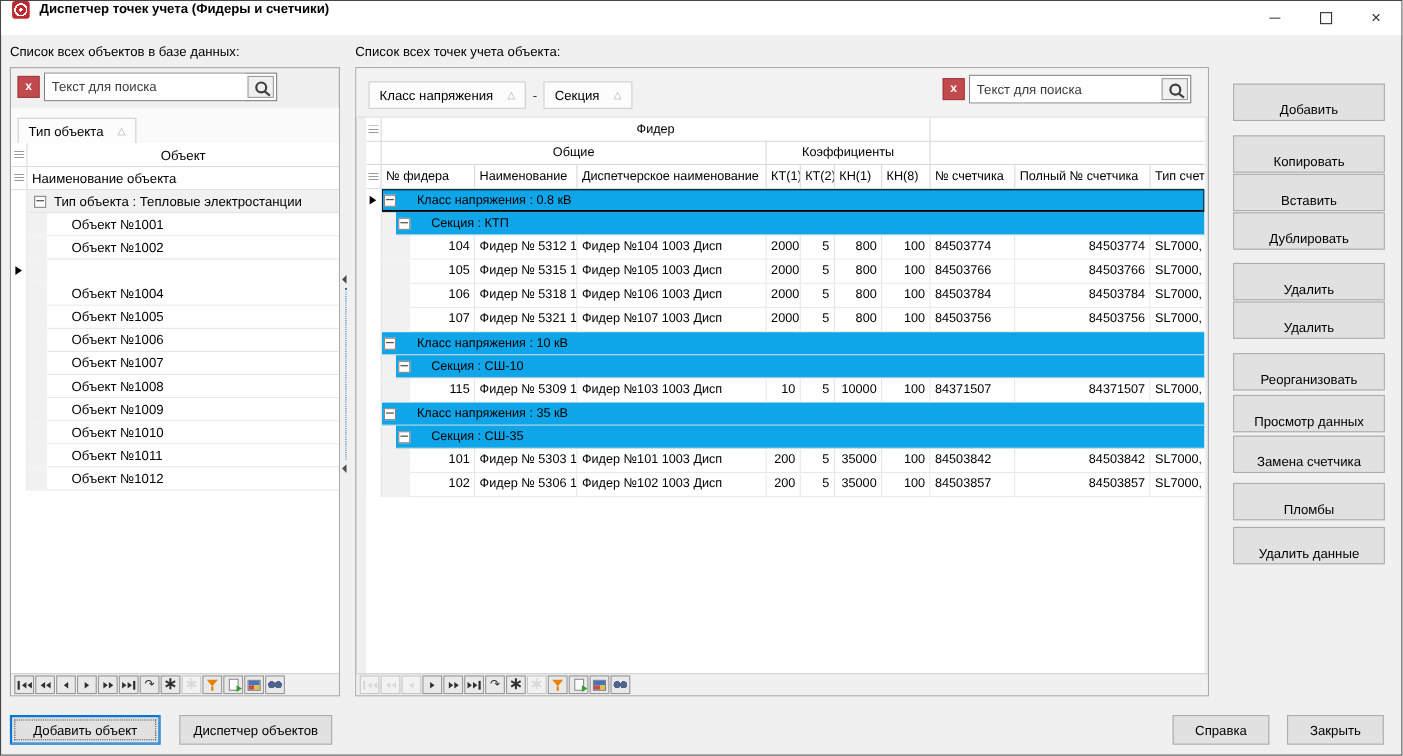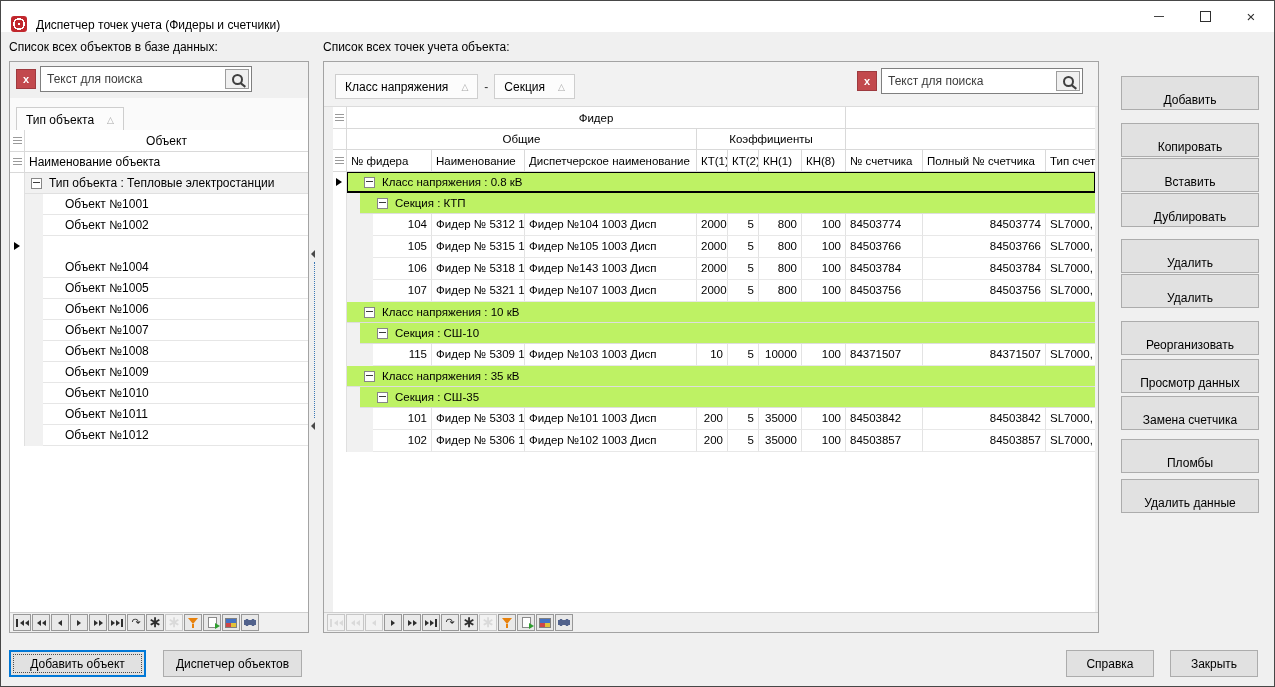--- a/index.html
+++ b/index.html
@@ -1,19 +1,19 @@
 <!DOCTYPE html>
 <html><head>
 <meta charset="utf-8">
 <style>
   html,body{margin:0;padding:0;background:#c9c9c9;font-family:"Liberation Sans","DejaVu Sans",sans-serif;}
   .window{position:relative;width:1275px;height:687px;background:#f0f0f0;border:1px solid #474747;
           box-sizing:border-box;overflow:hidden;font-size:12px;color:#000;}
   
-  .titlebar{position:absolute;left:0;top:0;right:0;height:31px;background:#fff;display:flex;align-items:flex-end;}
+  .titlebar{position:absolute;left:0;top:0;right:0;height:31px;background:#fff;display:flex;align-items:flex-start;font-weight:bold;}
   .appicon{width:16px;height:16px;margin:0 9px 0 10px;border-radius:3px;flex:0 0 auto;
     background:radial-gradient(circle at 50% 50%,#fff 0 1.5px,#c1272d 1.5px 4.5px,#fff 4.5px 6px,#c1272d 6px);}
   .title{font-size:12px;}
   .winctl{position:absolute;right:0;top:0;height:31px;display:flex;}
   .wbtn{width:46px;height:31px;background:transparent;border:none;display:flex;align-items:center;justify-content:center;padding:0;cursor:default;}
   .g-min{width:10px;height:1px;background:#444;display:block;}
   .g-max{width:9px;height:9px;border:1px solid #2f2f2f;display:block;}
   .g-x{font-size:15px;line-height:1;color:#2f2f2f;}
   .g-x::before{content:"\00D7";}
   
@@ -87,21 +87,21 @@
   .mhrow.mh2{height:21px;}
   .micon{width:13px;border-right:1px solid #d9d9d9;flex:0 0 auto;display:flex;align-items:center;justify-content:center;}
   .chooser{width:9px;height:8px;background:repeating-linear-gradient(#9a9a9a 0 1px,transparent 1px 3px);display:block;}
   .band{border-right:1px solid #d9d9d9;display:flex;align-items:center;justify-content:center;box-sizing:border-box;flex:0 0 auto;}
   .colh{border-right:1px solid #d9d9d9;display:flex;align-items:center;padding:0 4px;box-sizing:border-box;flex:0 0 auto;white-space:nowrap;overflow:hidden;}
   .mfill{flex:1;}
   .mrow{display:flex;height:22px;box-sizing:border-box;font-size:11.5px;}
   .mrow.grp{height:21px;}
   .mind{width:13px;background:#fff;border-right:1px solid #e0e0e0;flex:0 0 auto;position:relative;}
   .mind.cur::after{content:"";position:absolute;left:3px;top:6px;border-left:6px solid #000;border-top:4px solid transparent;border-bottom:4px solid transparent;}
-  .gwrap{flex:1;background:#bef264;display:flex;align-items:center;gap:7px;padding-left:17px;border-bottom:1px solid #dedede;box-sizing:border-box;min-width:0;}
+  .gwrap{flex:1;background:#0ea5e9;display:flex;align-items:center;gap:19px;padding-left:2px;border-bottom:1px solid #dedede;box-sizing:border-box;min-width:0;}
   .mrow.focus .gwrap{box-shadow:inset 0 0 0 1px #000;border-bottom-color:#000;}
   .gind{background:#f1f1f1;flex:0 0 auto;}
   .w13{width:13px;} .w26{width:26px;}
   .mcell{border-right:1px solid #e3e3e3;border-bottom:1px solid #e8e8e8;padding:0 4px;line-height:21px;
          box-sizing:border-box;flex:0 0 auto;white-space:nowrap;overflow:hidden;background:#fff;}
   .mcell.r{text-align:right;}
   
   #splitter{position:absolute;left:309px;top:249px;width:8px;height:180px;}
   #splitter::before{content:"";position:absolute;left:4px;top:12px;bottom:12px;border-left:1px dotted #3a78b5;}
   .sparrow{position:absolute;left:1px;width:0;height:0;border-top:4px solid transparent;border-bottom:4px solid transparent;border-right:4px solid #4a4a4a;}
@@ -413,21 +413,21 @@
             <div class="mcell r" style="width: 44px;">100</div>
             <div class="mcell" style="width: 77px;">84503766</div>
             <div class="mcell r" style="width: 123px;">84503766</div>
             <div class="mcell" style="width: 60px;">SL7000,</div>
           </div>
           <div class="mrow">
             <span class="mind"></span>
             <span class="gind w26"></span>
             <div class="mcell r" style="width: 59px;">106</div>
             <div class="mcell" style="width: 93px;">Фидер № 5318 1</div>
-            <div class="mcell" style="width: 172px;">Фидер №143 1003 Дисп</div>
+            <div class="mcell" style="width: 172px;">Фидер №106 1003 Дисп</div>
             <div class="mcell r" style="width: 31px;">2000</div>
             <div class="mcell r" style="width: 31px;">5</div>
             <div class="mcell r" style="width: 43px;">800</div>
             <div class="mcell r" style="width: 44px;">100</div>
             <div class="mcell" style="width: 77px;">84503784</div>
             <div class="mcell r" style="width: 123px;">84503784</div>
             <div class="mcell" style="width: 60px;">SL7000,</div>
           </div>
           <div class="mrow">
             <span class="mind"></span>

